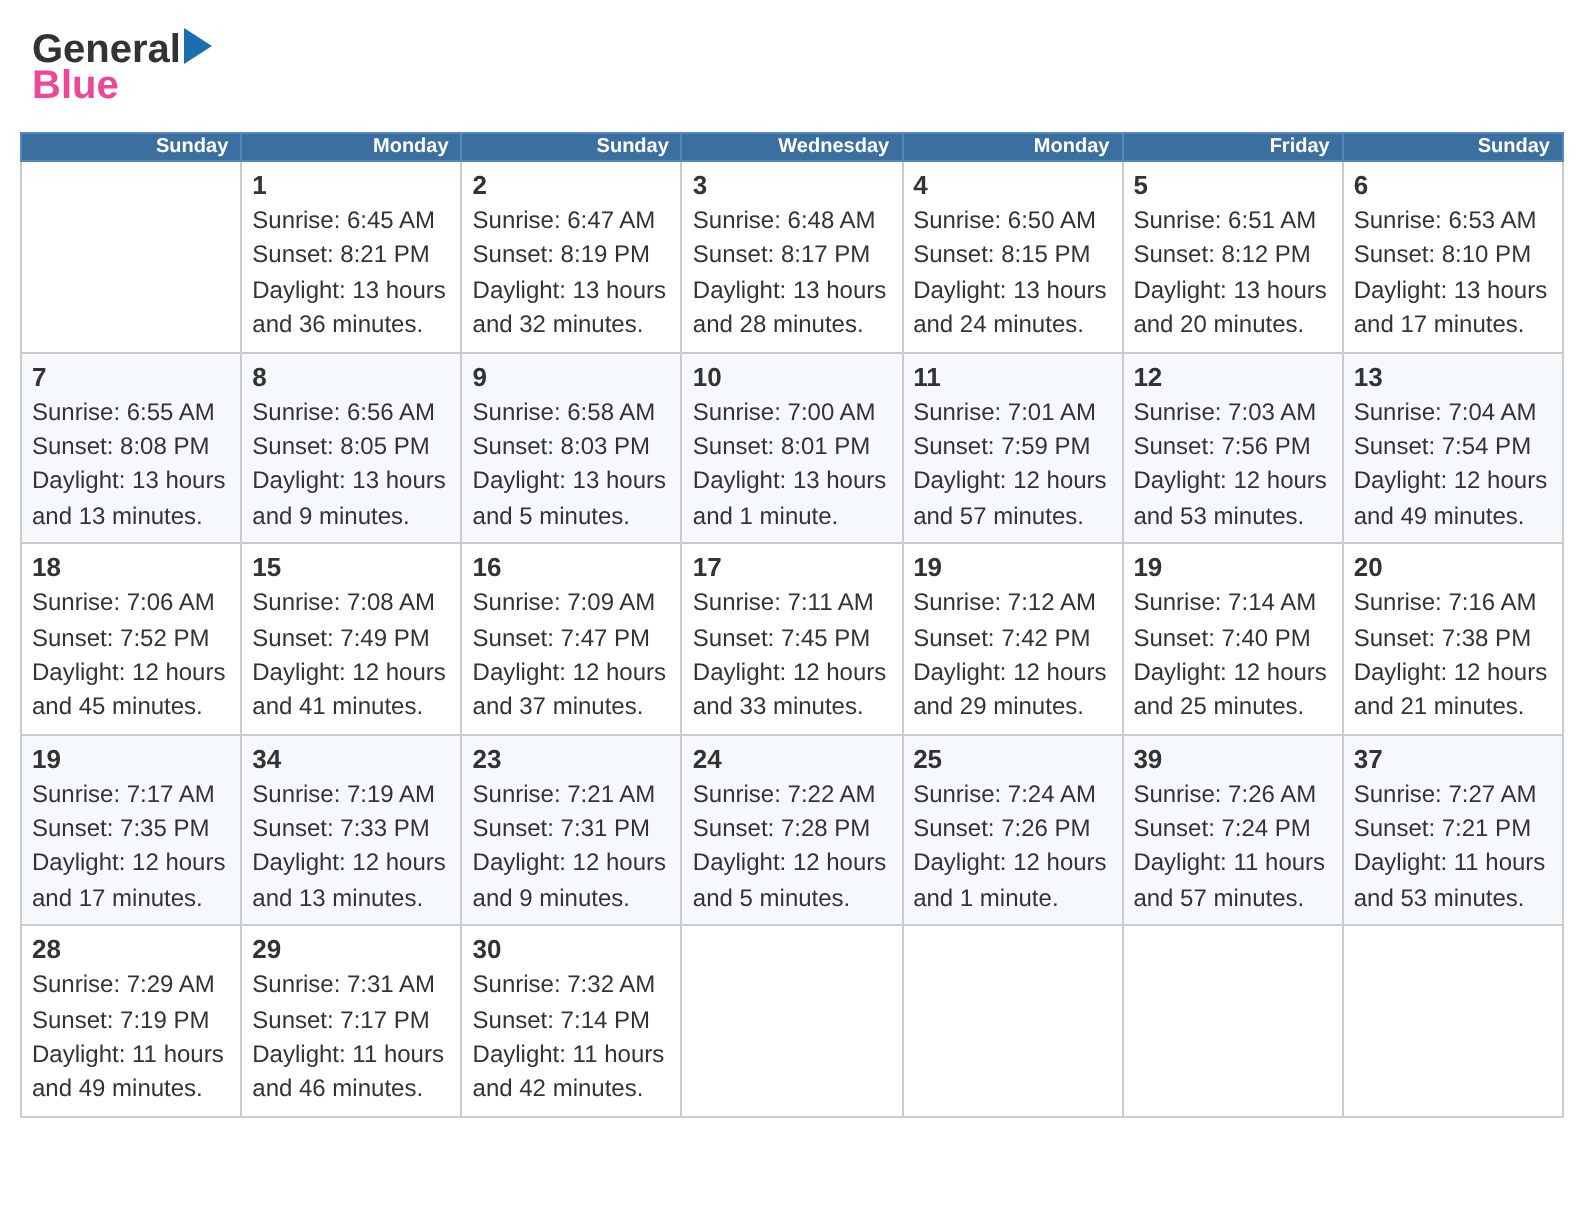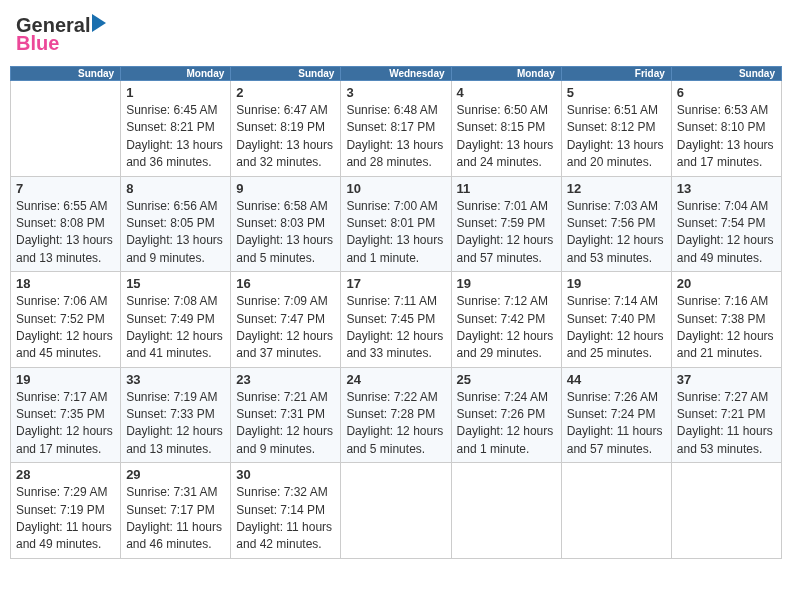--- a/index.html
+++ b/index.html
@@ -141,25 +141,25 @@
         <td><span class="day-num">18</span><span class="cell-text">Sunrise: 7:06 AM<br>Sunset: 7:52 PM<br>Daylight: 12 hours and 45 minutes.</span></td>
         <td><span class="day-num">15</span><span class="cell-text">Sunrise: 7:08 AM<br>Sunset: 7:49 PM<br>Daylight: 12 hours and 41 minutes.</span></td>
         <td><span class="day-num">16</span><span class="cell-text">Sunrise: 7:09 AM<br>Sunset: 7:47 PM<br>Daylight: 12 hours and 37 minutes.</span></td>
         <td><span class="day-num">17</span><span class="cell-text">Sunrise: 7:11 AM<br>Sunset: 7:45 PM<br>Daylight: 12 hours and 33 minutes.</span></td>
         <td><span class="day-num">19</span><span class="cell-text">Sunrise: 7:12 AM<br>Sunset: 7:42 PM<br>Daylight: 12 hours and 29 minutes.</span></td>
         <td><span class="day-num">19</span><span class="cell-text">Sunrise: 7:14 AM<br>Sunset: 7:40 PM<br>Daylight: 12 hours and 25 minutes.</span></td>
         <td><span class="day-num">20</span><span class="cell-text">Sunrise: 7:16 AM<br>Sunset: 7:38 PM<br>Daylight: 12 hours and 21 minutes.</span></td>
       </tr>
       <tr>
         <td><span class="day-num">19</span><span class="cell-text">Sunrise: 7:17 AM<br>Sunset: 7:35 PM<br>Daylight: 12 hours and 17 minutes.</span></td>
-        <td><span class="day-num">33</span><span class="cell-text">Sunrise: 7:19 AM<br>Sunset: 7:33 PM<br>Daylight: 12 hours and 13 minutes.</span></td>
+        <td><span class="day-num">34</span><span class="cell-text">Sunrise: 7:19 AM<br>Sunset: 7:33 PM<br>Daylight: 12 hours and 13 minutes.</span></td>
         <td><span class="day-num">23</span><span class="cell-text">Sunrise: 7:21 AM<br>Sunset: 7:31 PM<br>Daylight: 12 hours and 9 minutes.</span></td>
         <td><span class="day-num">24</span><span class="cell-text">Sunrise: 7:22 AM<br>Sunset: 7:28 PM<br>Daylight: 12 hours and 5 minutes.</span></td>
         <td><span class="day-num">25</span><span class="cell-text">Sunrise: 7:24 AM<br>Sunset: 7:26 PM<br>Daylight: 12 hours and 1 minute.</span></td>
-        <td><span class="day-num">44</span><span class="cell-text">Sunrise: 7:26 AM<br>Sunset: 7:24 PM<br>Daylight: 11 hours and 57 minutes.</span></td>
+        <td><span class="day-num">39</span><span class="cell-text">Sunrise: 7:26 AM<br>Sunset: 7:24 PM<br>Daylight: 11 hours and 57 minutes.</span></td>
         <td><span class="day-num">37</span><span class="cell-text">Sunrise: 7:27 AM<br>Sunset: 7:21 PM<br>Daylight: 11 hours and 53 minutes.</span></td>
       </tr>
       <tr>
         <td><span class="day-num">28</span><span class="cell-text">Sunrise: 7:29 AM<br>Sunset: 7:19 PM<br>Daylight: 11 hours and 49 minutes.</span></td>
         <td><span class="day-num">29</span><span class="cell-text">Sunrise: 7:31 AM<br>Sunset: 7:17 PM<br>Daylight: 11 hours and 46 minutes.</span></td>
         <td><span class="day-num">30</span><span class="cell-text">Sunrise: 7:32 AM<br>Sunset: 7:14 PM<br>Daylight: 11 hours and 42 minutes.</span></td>
         <td class="empty-cell"></td>
         <td class="empty-cell"></td>
         <td class="empty-cell"></td>
         <td class="empty-cell"></td>

